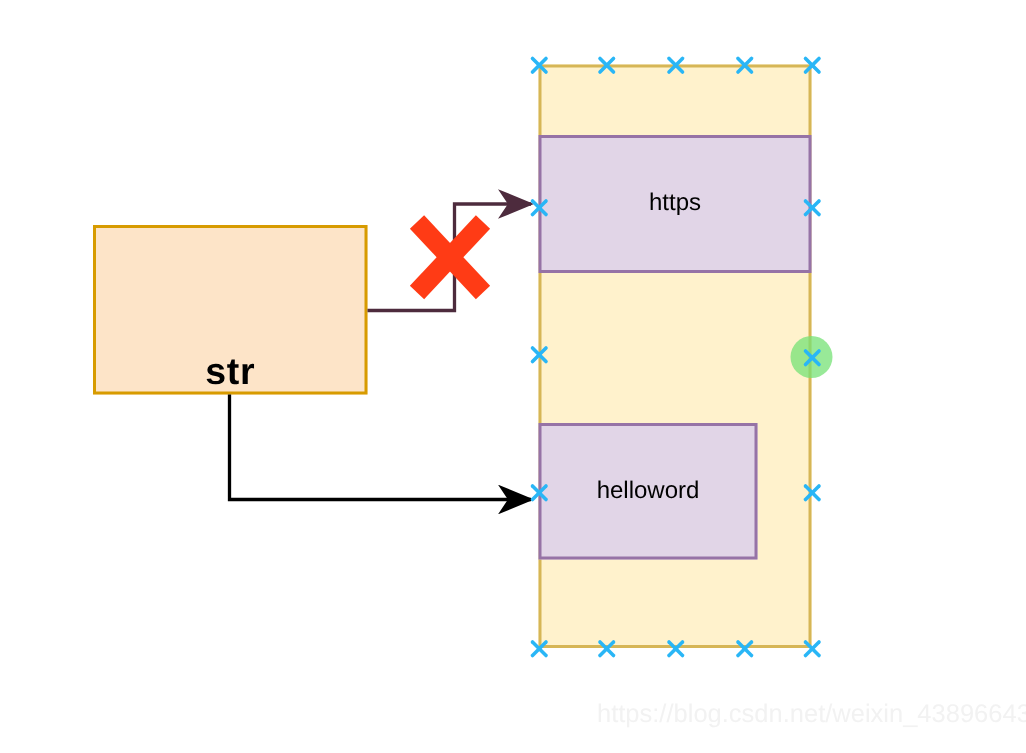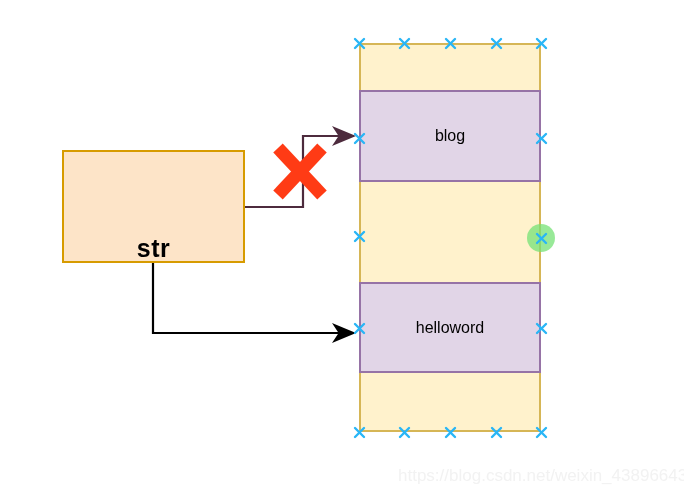--- a/index.html
+++ b/index.html
@@ -36,21 +36,21 @@
   
   .cell{
     position:absolute;
     background:#e1d5e7;
     border:2px solid #9673a6;
     box-sizing:border-box;
     display:flex;align-items:center;justify-content:center;
     font-size:16px;color:#000000;
   }
   .cell-hello{left:359px;top:90px;width:182px;height:92px;}
-  .cell-helloword{left:359px;top:282px;width:182px;height:91px;}
+  .cell-helloword{left:359px;top:282px;width:146px;height:91px;}
 
   
   .overlay{position:absolute;left:0;top:0;width:684px;height:502px;pointer-events:none;}
 
   
   .handle{
     position:absolute;width:13px;height:13px;margin-left:-6.5px;margin-top:-6.5px;
     color:#29b6f6;font-size:15px;line-height:13px;text-align:center;
     font-family:"Liberation Sans", sans-serif;font-weight:bold;
     user-select:none;
@@ -75,21 +75,21 @@
 
 <div id="stage">
 
   <div class="str-box">
     <span class="str-label">str</span>
   </div>
 
   <div class="container-box"></div>
 
   <div class="cell cell-hello">
-    <span>blog</span>
+    <span>https</span>
   </div>
   <div class="cell cell-helloword">
     <span>helloword</span>
   </div>
 
   <svg class="overlay" viewBox="0 0 684 502">
     <defs>
       <marker id="arrow-dark" markerWidth="11" markerHeight="9" refX="10" refY="4.5" orient="auto">
         <path d="M0,0 L11,4.5 L0,9 L3,4.5 Z" fill="#4d2b3d"></path>
       </marker>

